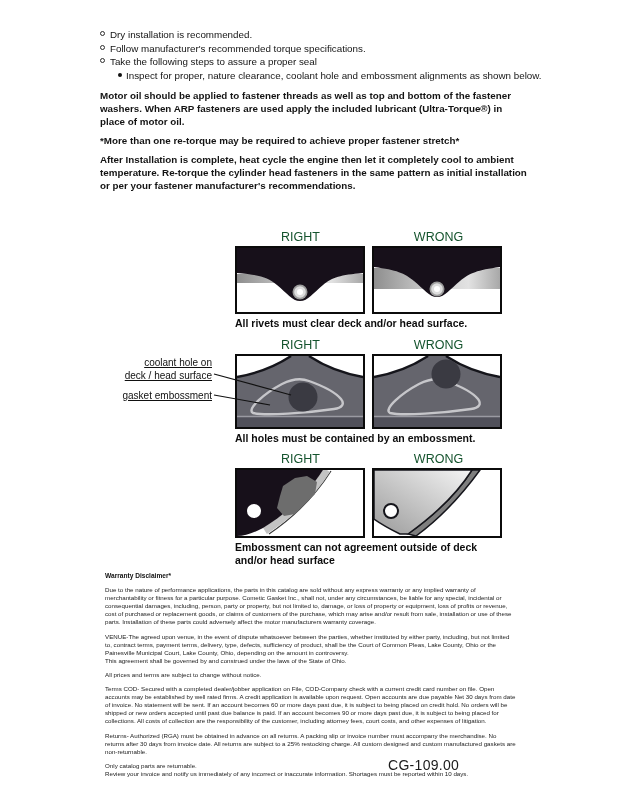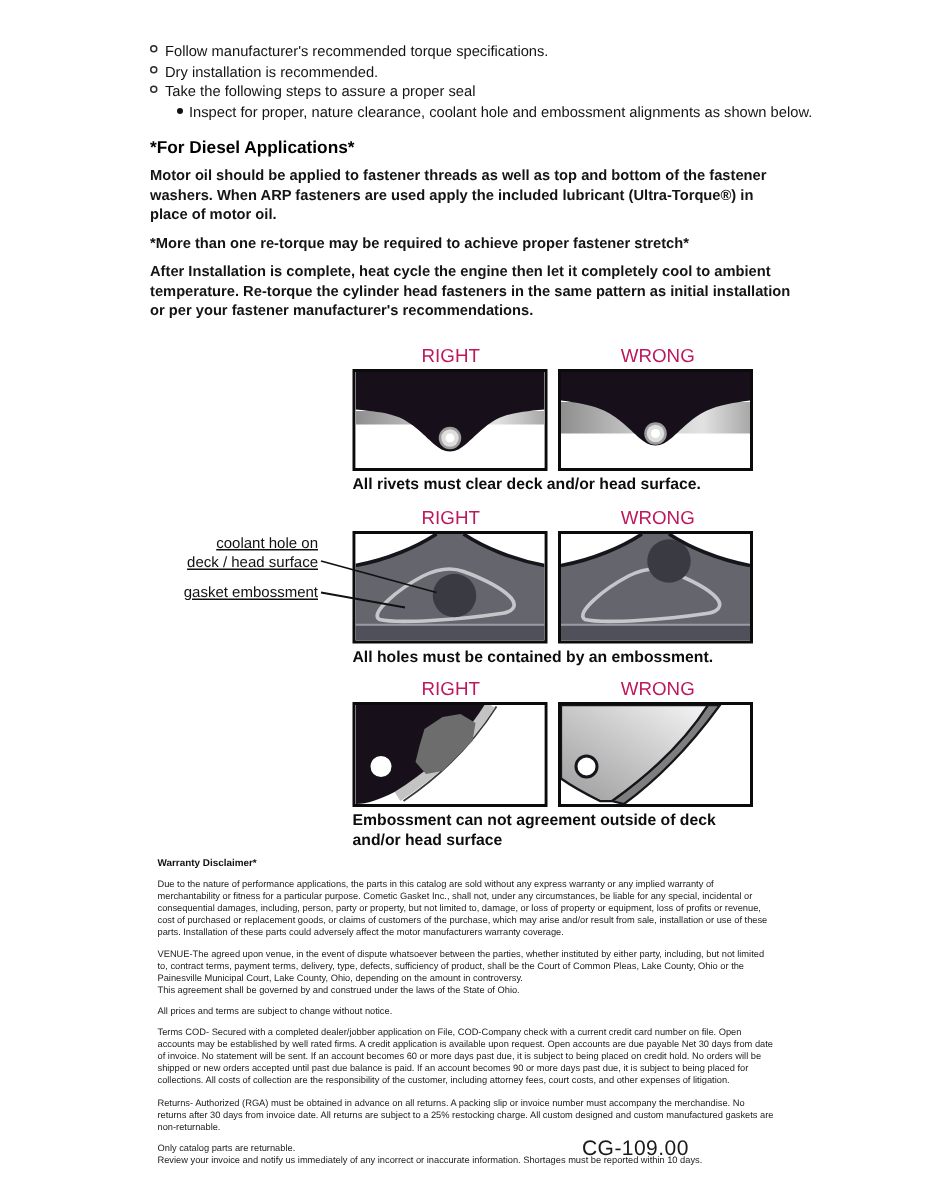--- a/index.html
+++ b/index.html
@@ -17,21 +17,21 @@
   .sub { margin-left:18px; }
   .marker-f { display:inline-block; width:4px; height:4px; background:#111; border-radius:50%; margin-right:4px; position:relative; top:-2px; }
   .diesel-heading { margin-top:10px; font-size:11.5px; font-weight:bold; color:#000; }
   .para { margin-top:6px; font-size:9.8px; line-height:13px; color:#141414; width:428px;font-weight:bold; }
 
   
   .figures { position:absolute; left:100px; top:230px; width:450px; }
   .figure { position:relative; }
   .figure + .figure { margin-top:8px; }
   .fig-inner { margin-left:135px; width:270px; }
-  .labels-row { display:flex; gap:7px; height:16px; font-size:12.5px; color:#be185d; }
+  .labels-row { display:flex; gap:7px; height:16px; font-size:12.5px; color:#14532d; }
   .labels-row span { width:131px; text-align:center; }
   .boxes-row { display:flex; gap:7px; }
   .dbox { width:126px; border:2.5px solid #0b0b0b; background:#fff; line-height:0; font-size:0; }
   .dbox svg { display:block; width:126px; }
   .caption { margin-top:3px; margin-left:135px; font-size:10.5px; font-weight:bold; line-height:12.5px; color:#0d0d0d; white-space:pre-line; }
   .callout { position:absolute; left:0; width:112px; text-align:right; font-size:10px; line-height:13px; color:#111; white-space:pre-line;text-decoration:underline; }
   .callout-1 { top:18px; }
   .callout-2 { top:51px; }
   .callout-lines { position:absolute; left:0; top:0; pointer-events:none; }
 
@@ -43,27 +43,26 @@
   .page-number { position:absolute; left:388px; top:757px; font-size:14px; color:#1a1a1a; letter-spacing:0.3px; }
 </style>
 </head>
 <body>
 
 <div class="page">
 
   <div class="top-section">
 
     <div class="bullets">
+      <div class="b-item"><span class="marker-o"></span><span>Dry installation is recommended.</span></div>
       <div class="b-item"><span class="marker-o"></span><span>Follow manufacturer's recommended torque specifications.</span></div>
-      <div class="b-item"><span class="marker-o"></span><span>Dry installation is recommended.</span></div>
       <div class="b-item"><span class="marker-o"></span><span>Take the following steps to assure a proper seal</span></div>
       <div class="b-item sub"><span class="marker-f"></span><span>Inspect for proper, nature clearance, coolant hole and embossment alignments as shown below.</span></div>
     </div>
 
-    <div class="diesel-heading">*For Diesel Applications*</div>
     <div class="para">Motor oil should be applied to fastener threads as well as top and bottom of the fastener washers. When ARP fasteners are used apply the included lubricant (Ultra-Torque®) in place of motor oil.</div>
     <div class="para">*More than one re-torque may be required to achieve proper fastener stretch*</div>
     <div class="para">After Installation is complete, heat cycle the engine then let it completely cool to ambient temperature. Re-torque the cylinder head fasteners in the same pattern as initial installation or per your fastener manufacturer's recommendations.</div>
   </div>
 
   <div class="figures">
 
     <div class="figure">
       <div class="fig-inner">
         <div class="labels-row">

